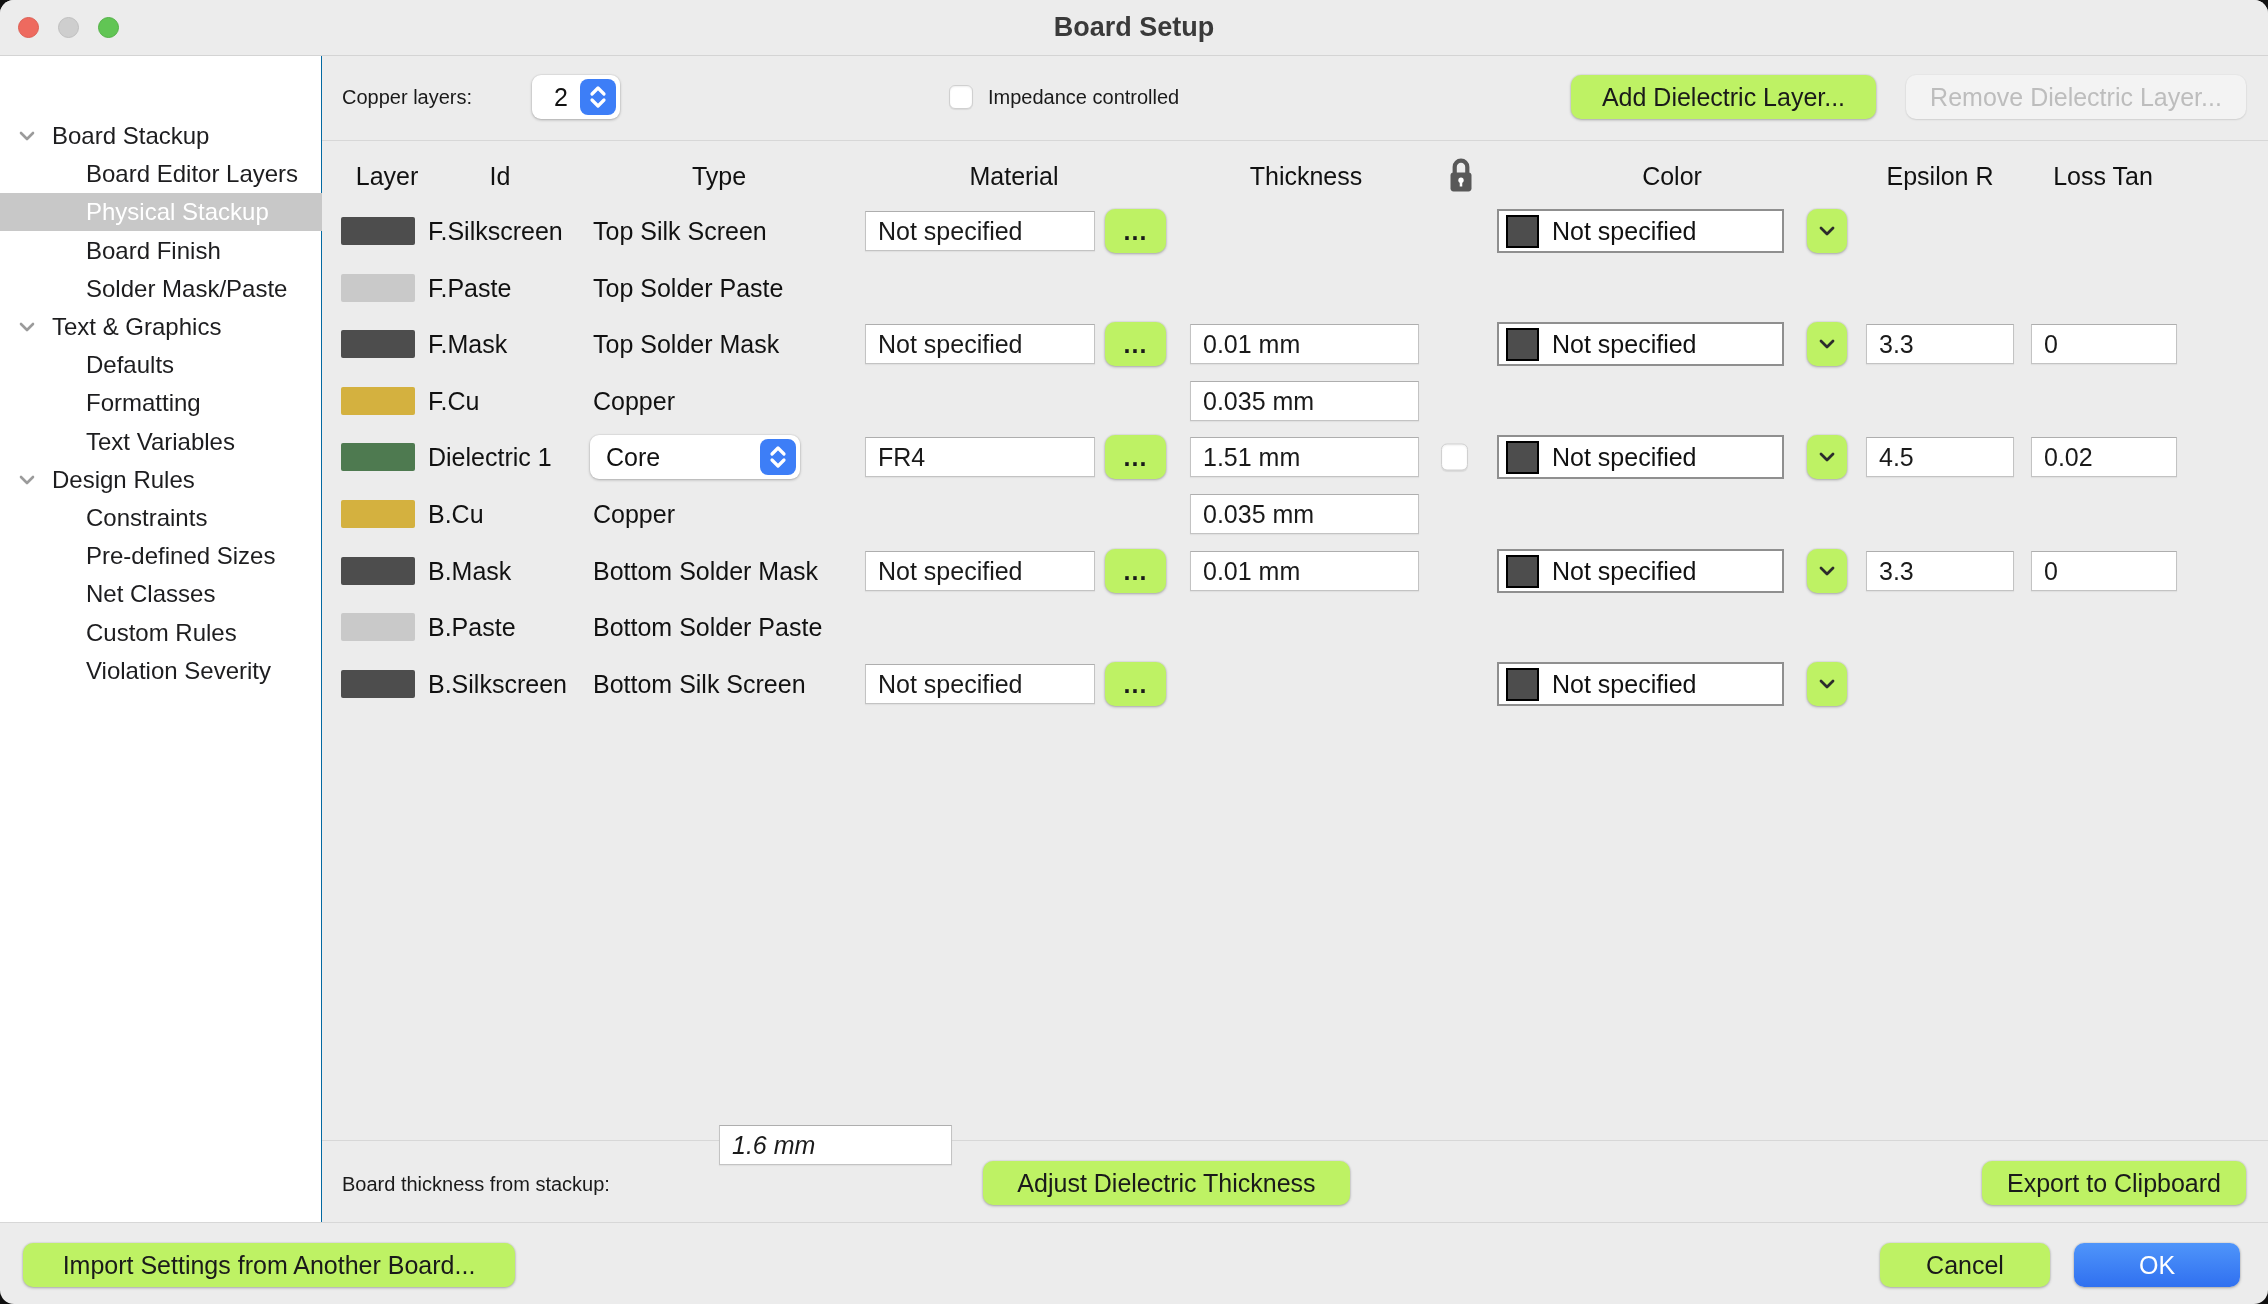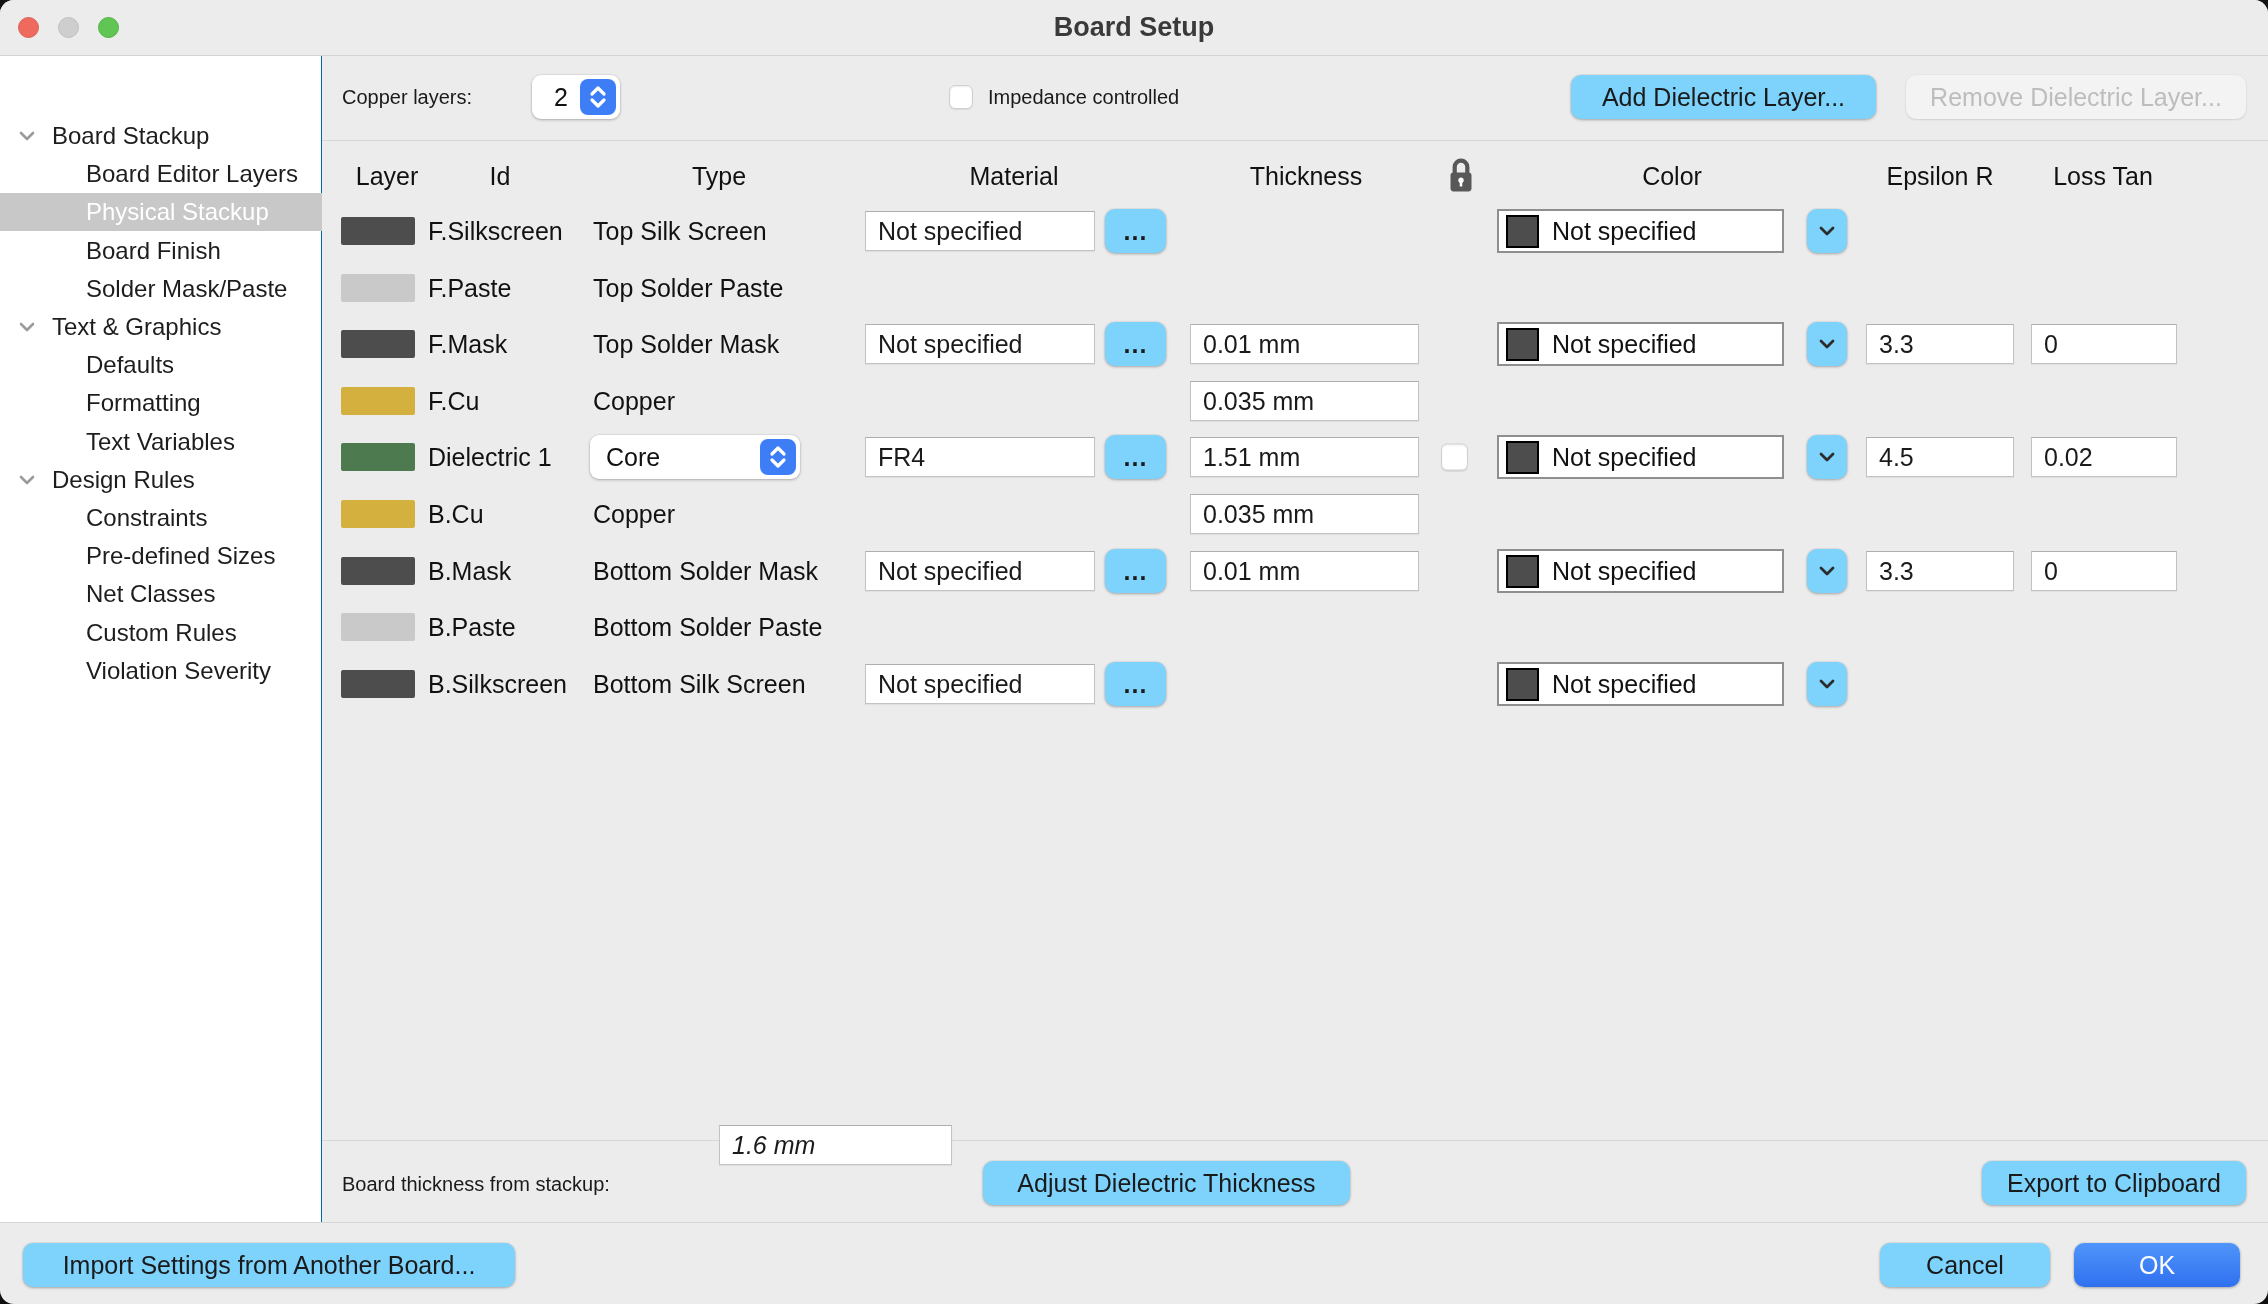--- a/index.html
+++ b/index.html
@@ -19,21 +19,21 @@
   .side-item.selected{background:#c8c8c8;color:#ffffff;}
   .side-chevron{position:absolute;left:16px;top:8px;width:22px;height:22px;}
   .lbl0{padding-left:52px;}
   .lbl1{padding-left:70px;margin-left:16px;}
 
   
   .sep{position:absolute;height:1px;background:#d7d7d7;}
 
   
   .lbl{position:absolute;transform:translateY(-50%);font-size:20px;color:#1a1a1a;white-space:nowrap;}
-  .btn{position:absolute;background:#7dd3fc;border:none;border-radius:10px;
+  .btn{position:absolute;background:#bef264;border:none;border-radius:10px;
        box-shadow:0 1px 3px rgba(0,0,0,.28),0 0 0 1px rgba(0,0,0,.03);
        font-size:25px;color:#1a1a1a;display:flex;align-items:center;justify-content:center;
        font-family:inherit;white-space:nowrap;cursor:default;padding:0;}
   .btn.disabled{background:#f3f3f3;color:#bdbdbd;box-shadow:0 1px 2px rgba(0,0,0,.10),0 0 0 1px rgba(0,0,0,.02);}
   .btn-primary{background:linear-gradient(180deg,#4f95fa,#3070f0);color:#ffffff;}
   .checkbox{position:absolute;background:#ffffff;border:1px solid #d0d0d0;border-radius:6px;
             box-shadow:inset 0 1px 2px rgba(0,0,0,.07),0 1px 1px rgba(0,0,0,.08);box-sizing:border-box;}
   .fld{position:absolute;height:40px;background:#ffffff;border:1px solid #c3c3c3;border-top-color:#aeaeae;
        box-sizing:border-box;font-size:25px;color:#1a1a1a;padding:0 12px;display:flex;align-items:center;
        font-family:inherit;box-shadow:0 1px 1px rgba(0,0,0,.05);}

